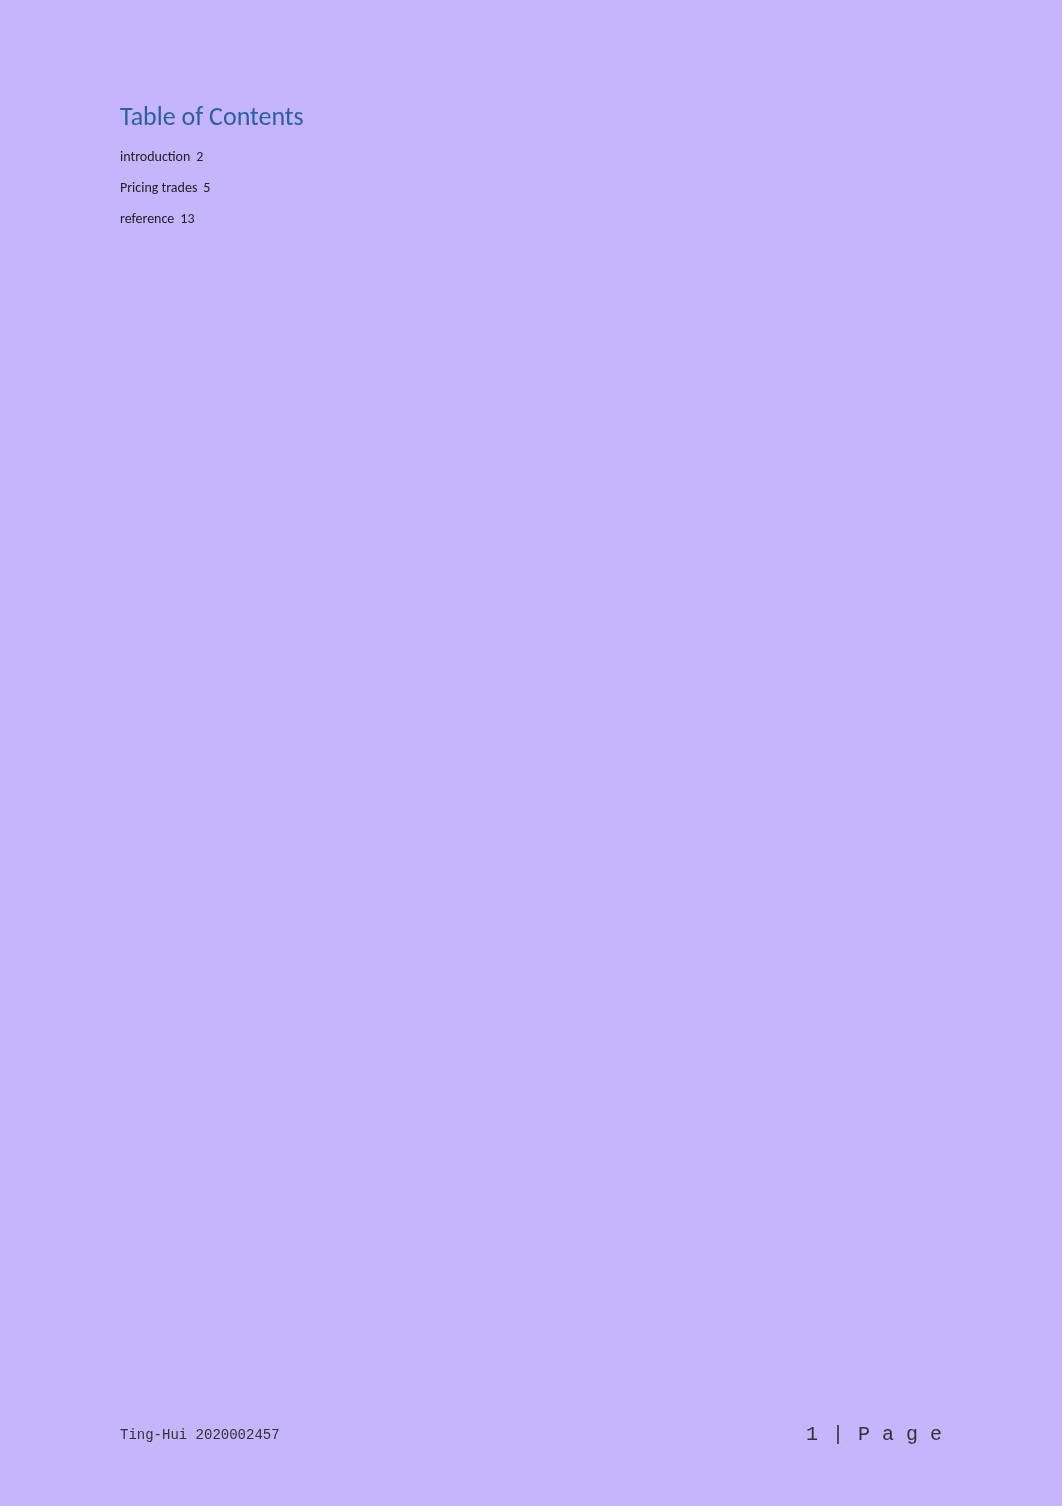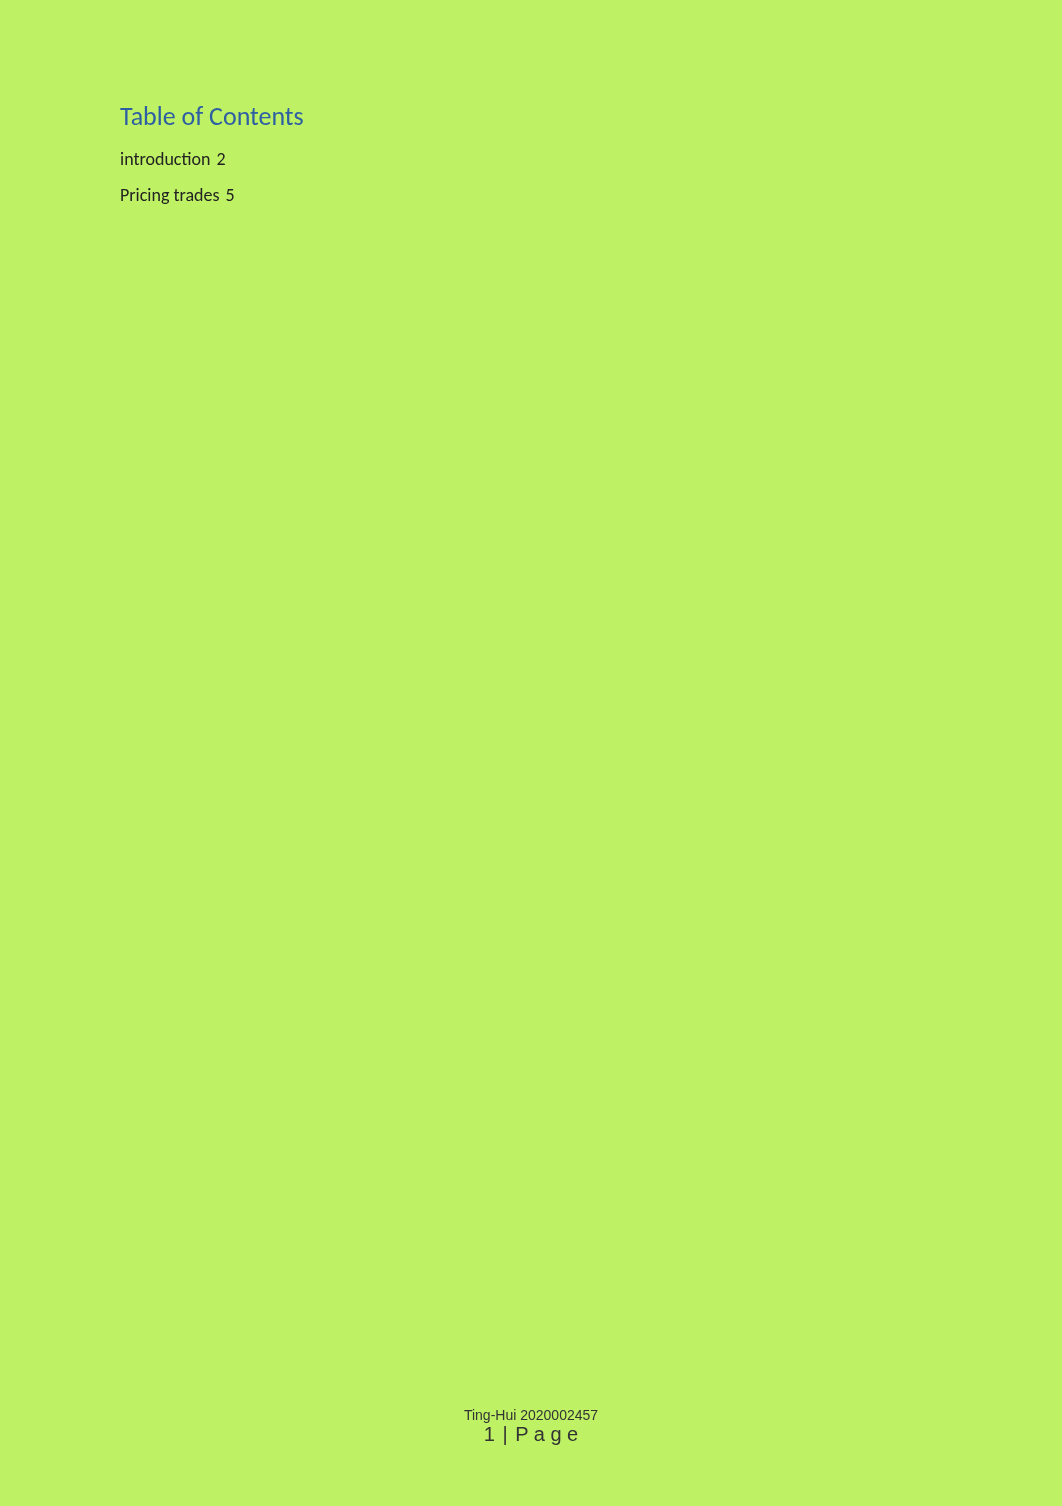--- a/index.html
+++ b/index.html
@@ -13,21 +13,21 @@
       font-family: "Times New Roman", Times, serif;
       width: 1062px;
       height: 1506px;
       position: relative;
       overflow: hidden;
     }
 
     .page {
       width: 1062px;
       height: 1506px;
-      background: #bef264;
+      background: #c4b5fd;
       position: relative;
       padding: 100px 120px 80px 120px;
     }
 
     .content-area {
       position: relative;
     }
 
     .toc-title {
       color: #2e5fa3;
@@ -37,21 +37,21 @@
       font-family: "Calibri", "Arial", sans-serif;
     }
 
     .toc-entries {
       margin-top: 4px;
     }
 
     .toc-entry {
       display: flex;
       align-items: flex-end;
-      font-size: 18px;
+      font-size: 14px;
       color: #222222;
       margin-bottom: 14px;
       font-family: "Calibri", "Arial", sans-serif;
     }
 
     .toc-entry-label {
       margin-right: 6px;
     }
 
     .toc-entry-page {
@@ -61,22 +61,21 @@
     .footer {
       position: absolute;
       bottom: 60px;
       left: 120px;
       right: 120px;
       display: flex;
       justify-content: space-between;
       align-items: center;
       font-size: 14px;
       color: #333333;
-      font-family: Liberation Sans, sans-serif;
-      flex-direction: column;
+      font-family: Liberation Mono, monospace;
     }
 
     .footer-left {
       font-size: 14px;
     }
 
     .footer-right {
       font-size: 20px;
     }
 
@@ -99,20 +98,24 @@
         <span class="toc-entry-page">2</span>
       </div>
 
 
       <div class="toc-entry">
         <span class="toc-entry-label">Pricing trades</span>
         <span class="toc-entry-page">5</span>
       </div>
 
 
+      <div class="toc-entry">
+        <span class="toc-entry-label">reference</span>
+        <span class="toc-entry-page">13</span>
+      </div>
 
 
     </div>
   </div>
 
   <div class="footer">
     <span class="footer-left">Ting-Hui 2020002457</span>
     <span class="footer-right">
       <span>1</span><span class="footer-pipe"> | </span><span>P a g e</span>
     </span>

